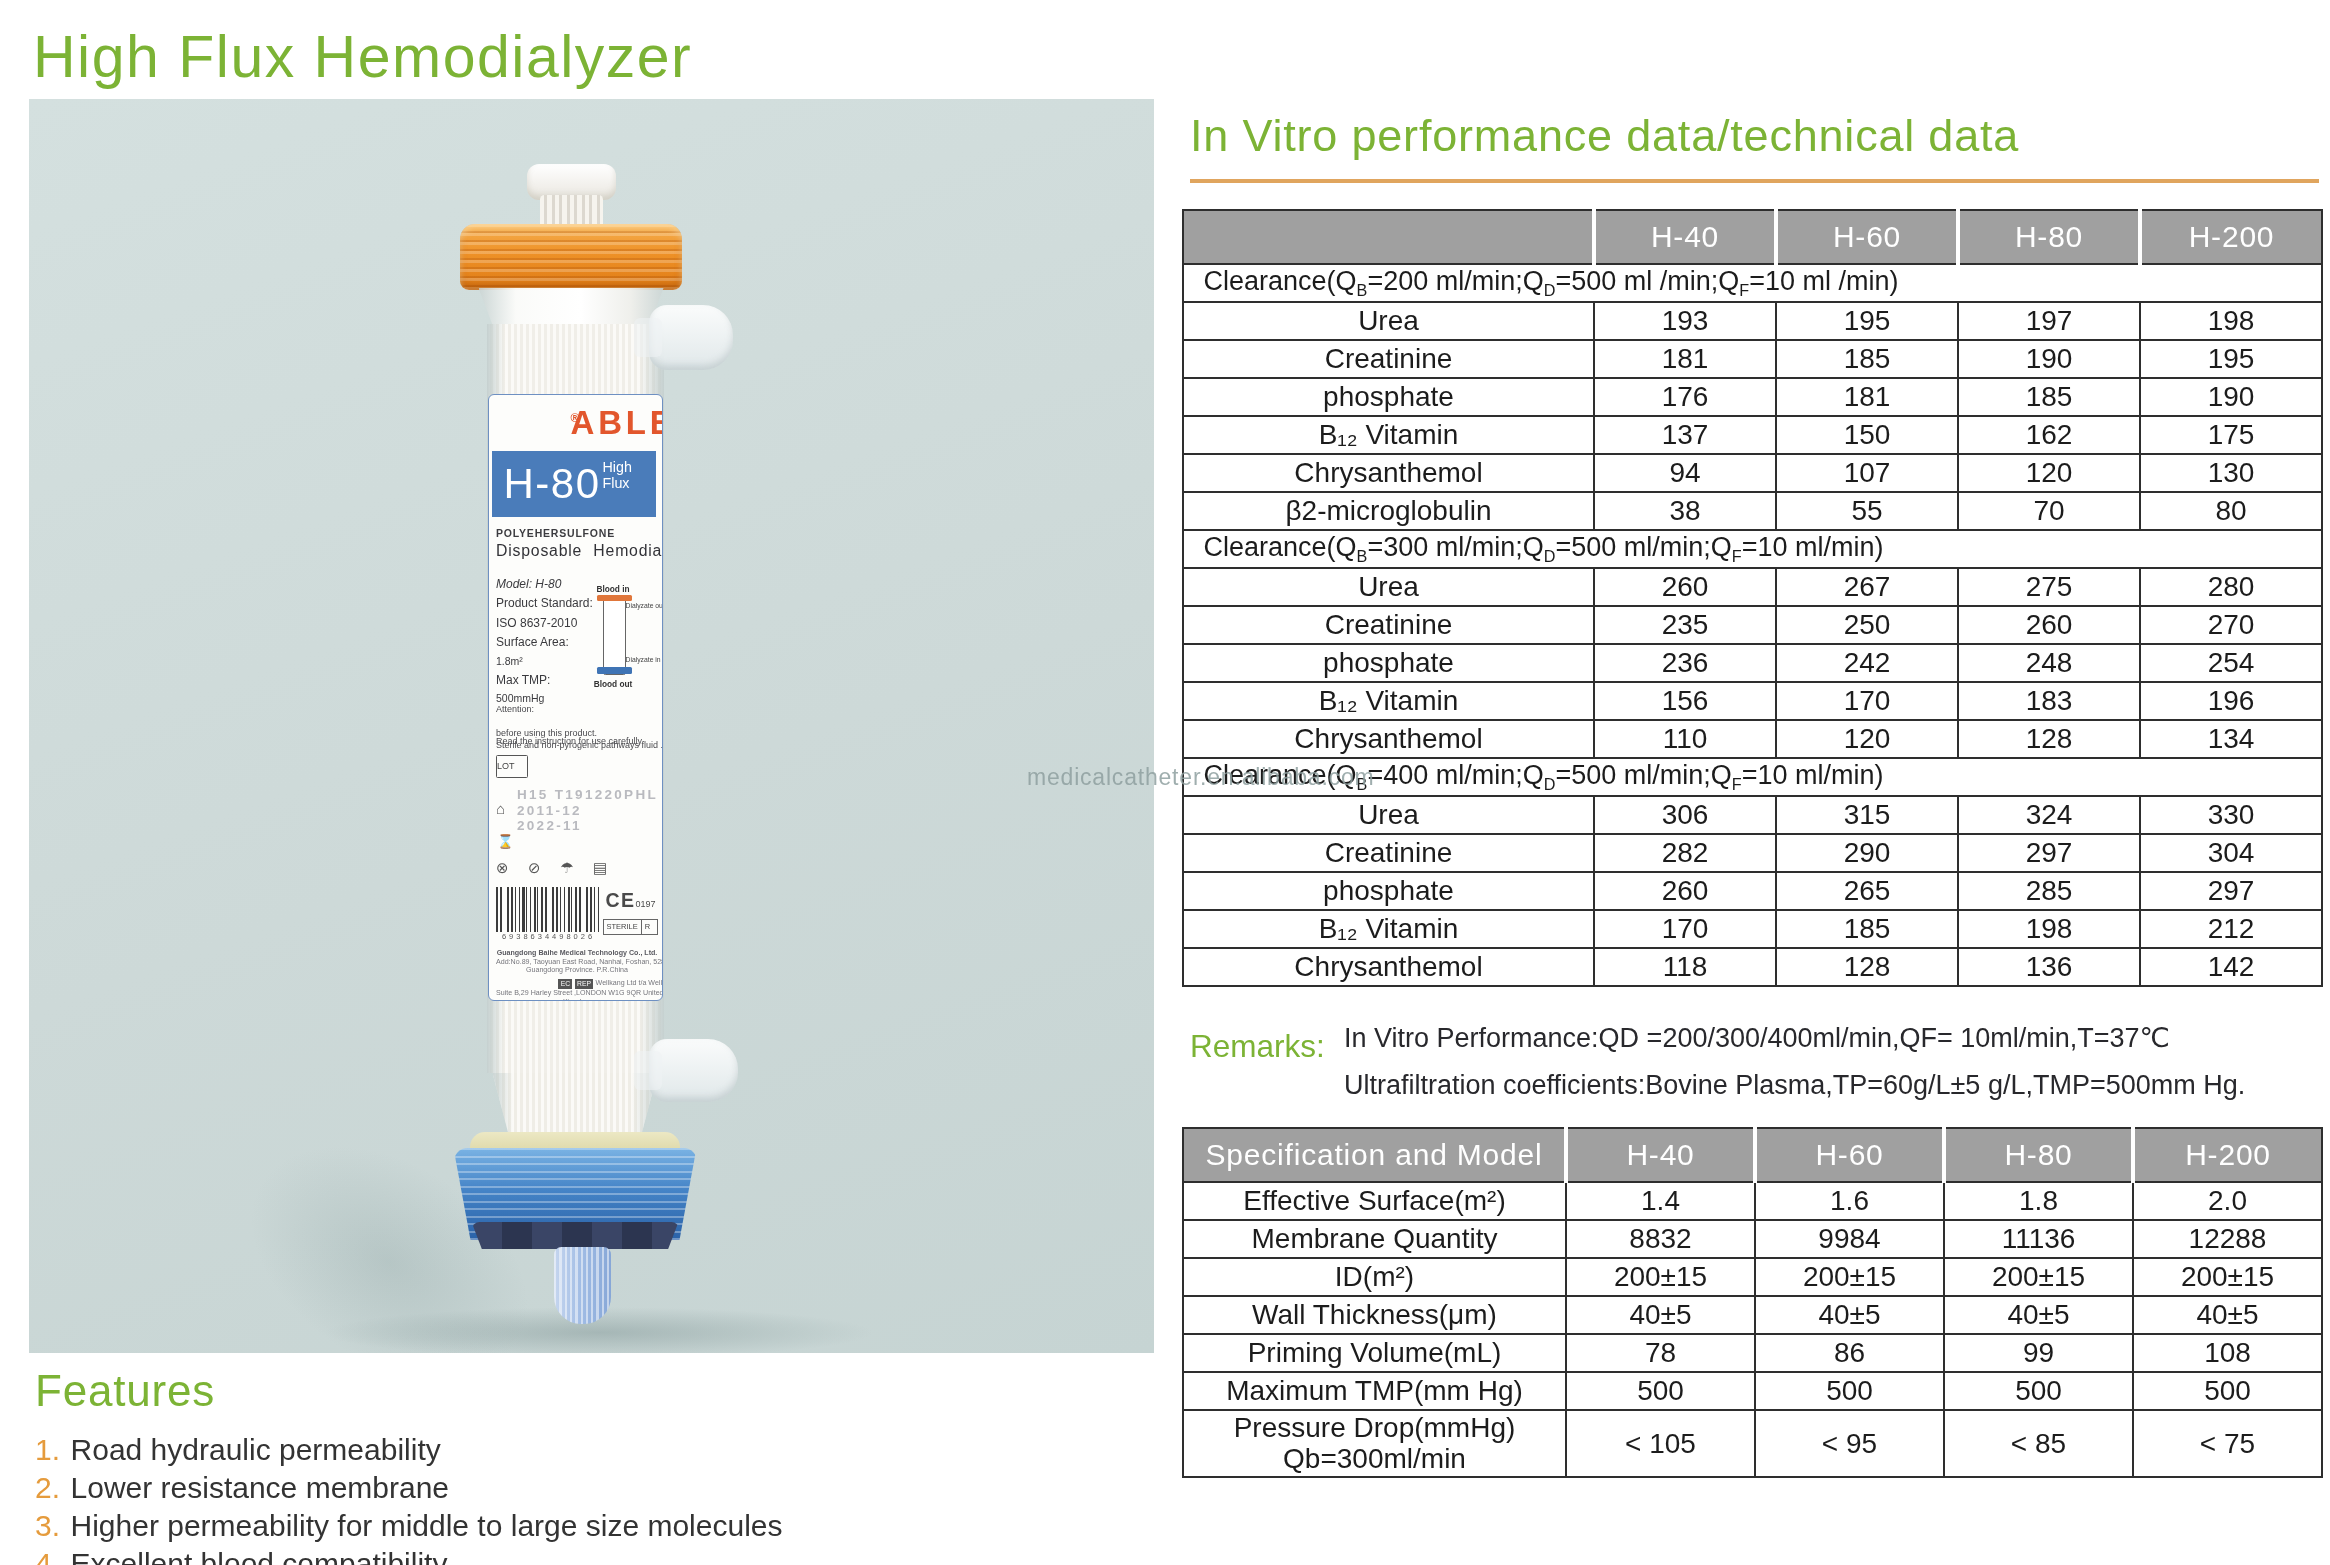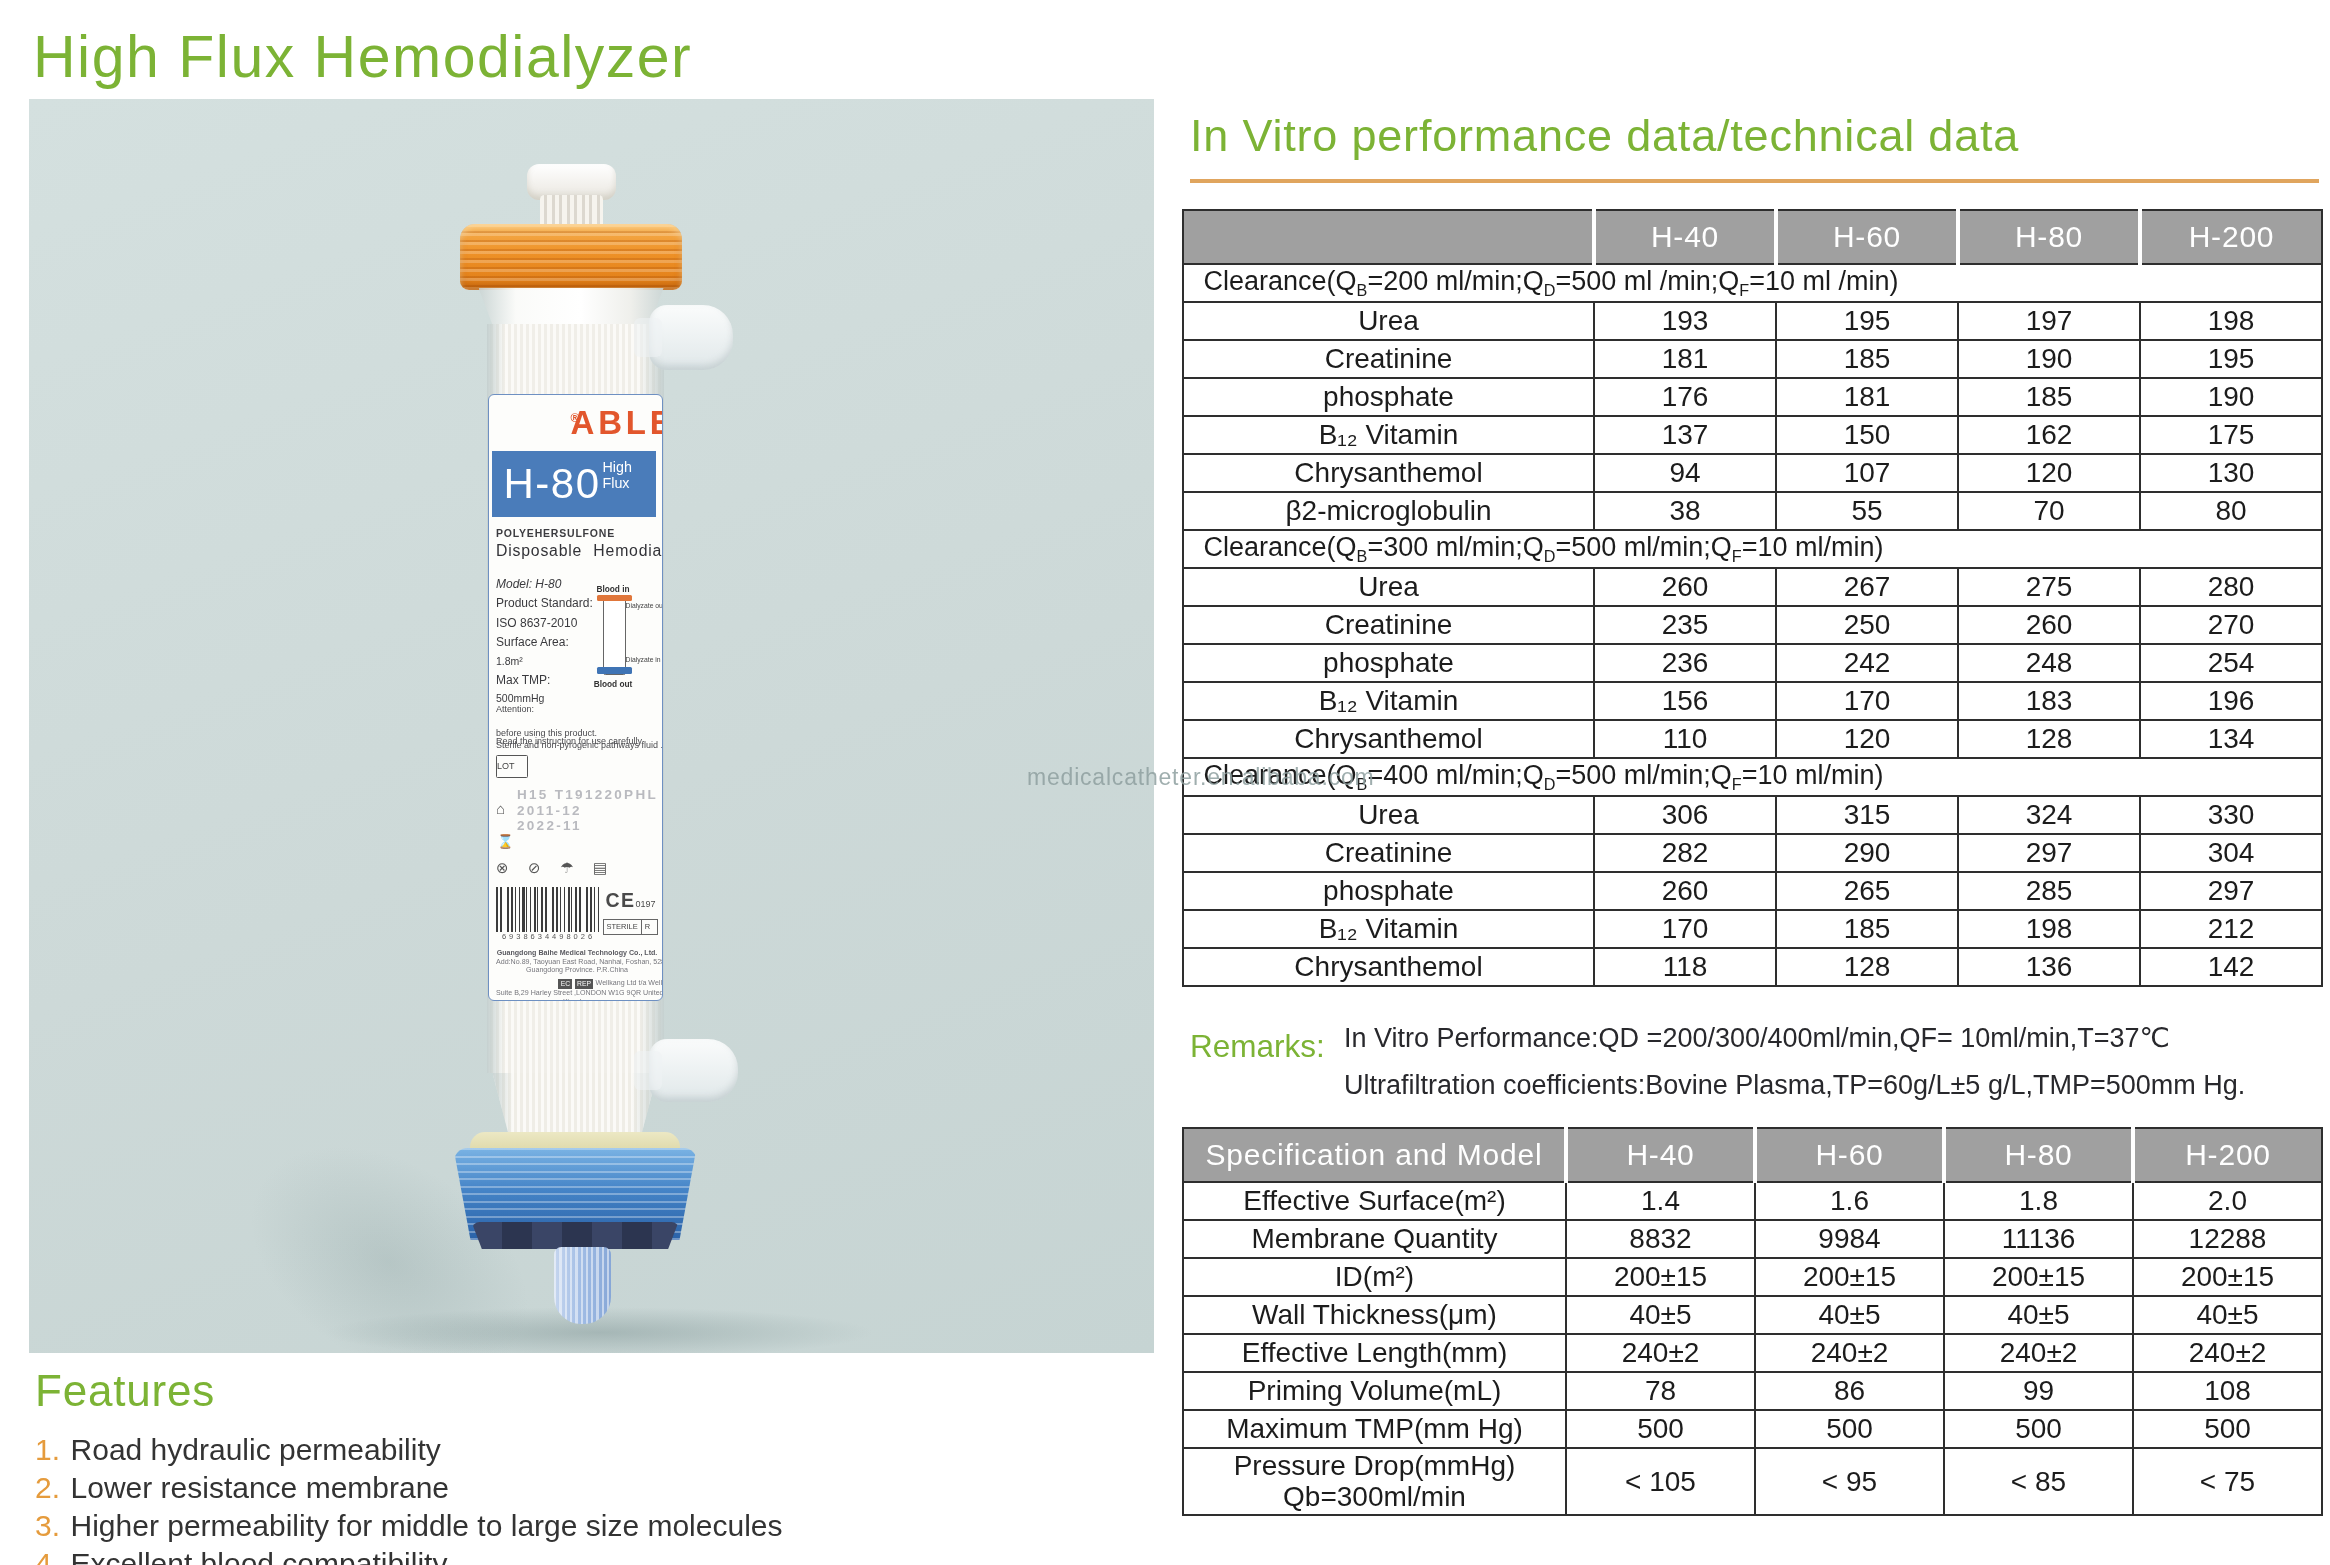--- a/index.html
+++ b/index.html
@@ -449,29 +449,20 @@
         <tr>
           <td>
             <div>Wall Thickness(μm)</div>
           </td>
           <td>40±5</td>
           <td>40±5</td>
           <td>40±5</td>
           <td>40±5</td>
         </tr>
 
-        <tr>
-          <td>
-            <div>Effective Length(mm)</div>
-          </td>
-          <td>240±2</td>
-          <td>240±2</td>
-          <td>240±2</td>
-          <td>240±2</td>
-        </tr>
 
         <tr>
           <td>
             <div>Priming Volume(mL)</div>
           </td>
           <td>78</td>
           <td>86</td>
           <td>99</td>
           <td>108</td>
         </tr>

